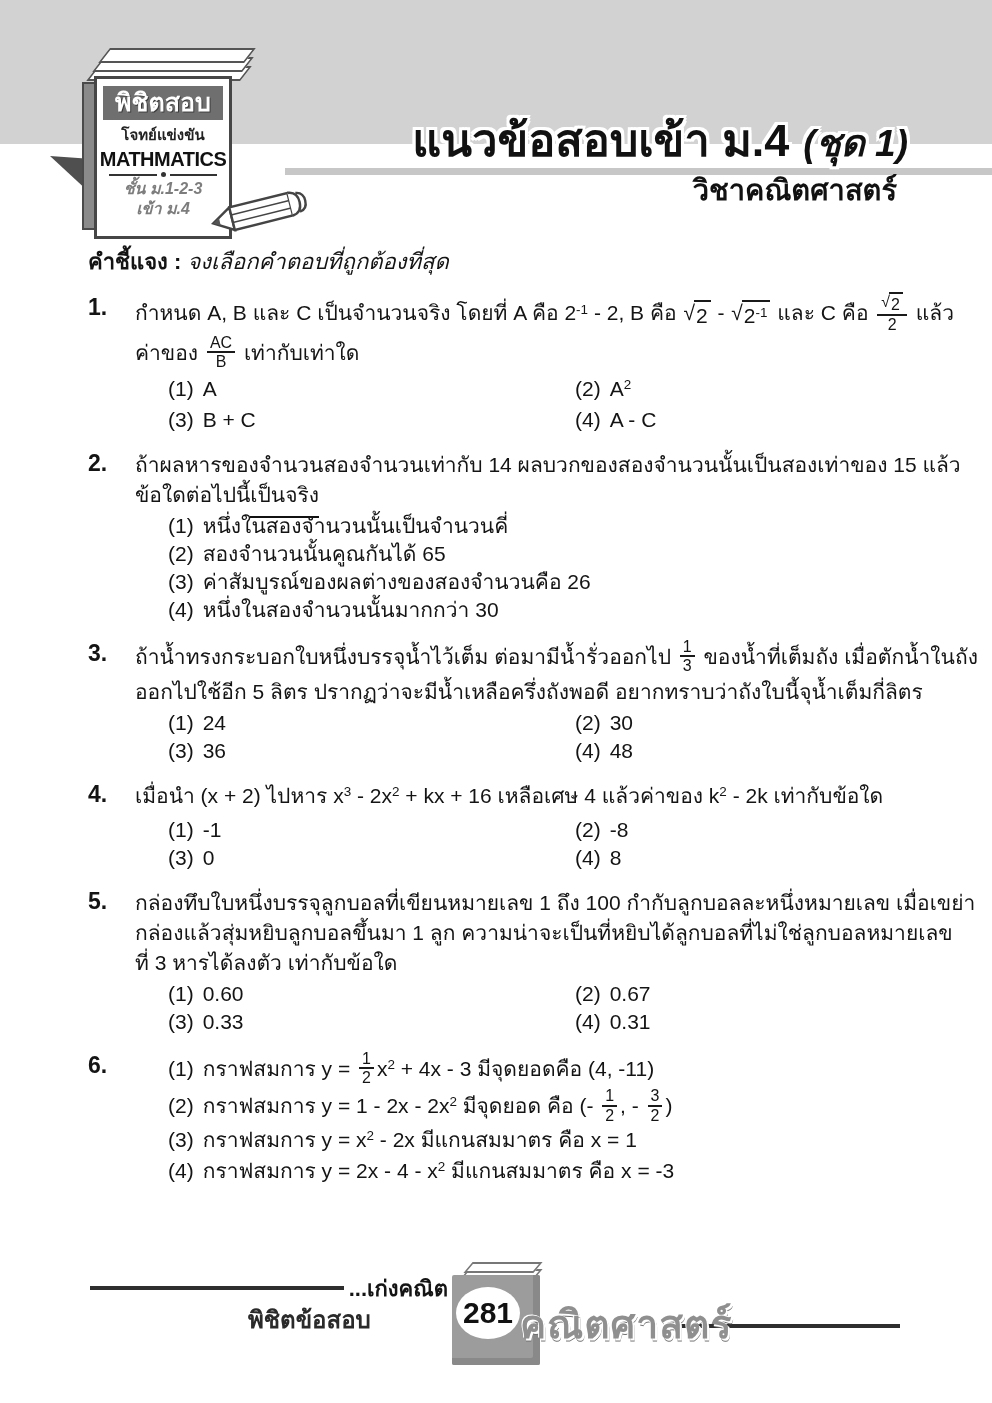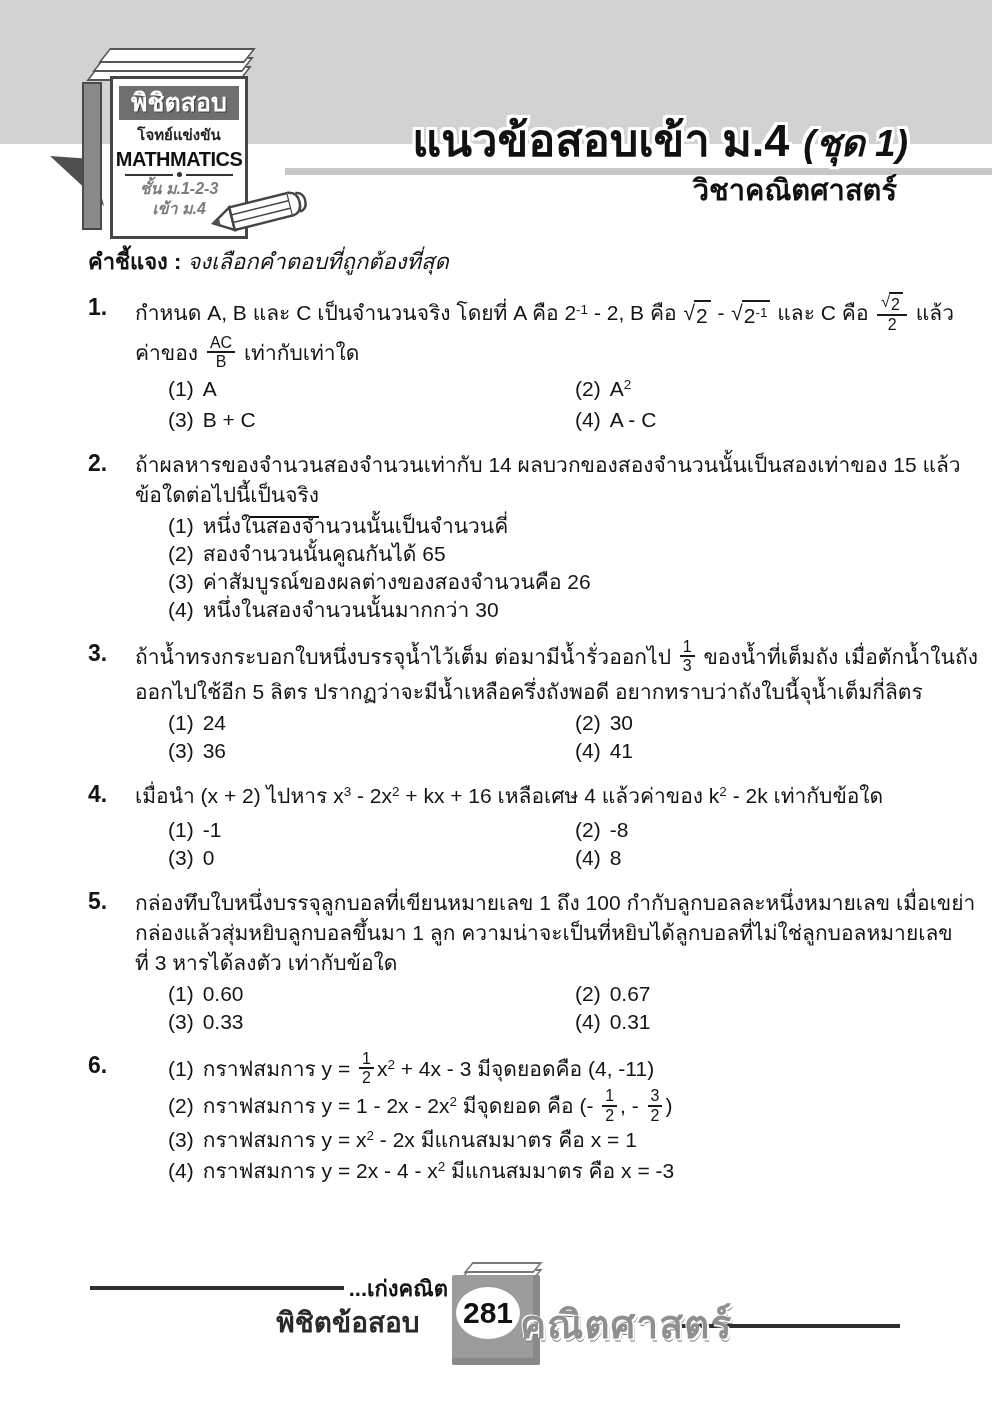--- a/index.html
+++ b/index.html
@@ -22,21 +22,21 @@
     position:absolute; left:50px; top:156px; width:54px; height:50px; z-index:1;
     background:#4f4f4f; clip-path:polygon(0 0,78% 6%,100% 100%);
   }
   
   .logo { position:absolute; left:70px; top:46px; width:230px; height:190px; z-index:3; }
   .lpage { position:absolute; background:#fff; border:2px solid #555; height:11px; }
   .lpage.p1 { left:34px; top:2px;  width:142px; transform:skewX(-38deg); }
   .lpage.p2 { left:28px; top:11px; width:146px; transform:skewX(-38deg); }
   .lpage.p3 { left:22px; top:20px; width:150px; transform:skewX(-38deg); }
   .spine { position:absolute; left:12px; top:36px; width:16px; height:144px; background:#8a8a8a; border:2px solid #4a4a4a; }
-  .cover { position:absolute; left:40px; top:30px; width:132px; height:152px; background:#fff; border:3px solid #464646; text-align:center; padding-top:5px; box-sizing:content-box; }
+  .cover { position:absolute; left:24px; top:30px; width:132px; height:152px; background:#fff; border:3px solid #464646; text-align:center; padding-top:5px; box-sizing:content-box; }
   .cover .cband { background:#6f6f6f; margin:2px 6px; padding:3px 0 4px; color:#fff; font-weight:800; font-size:25px; line-height:27px; text-shadow:1px 1px 0 #3a3a3a; }
   .cover .csub { font-size:15px; font-weight:700; color:#222; margin-top:3px; }
   .cover .cbrand { font-size:20px; font-weight:800; color:#111; letter-spacing:-0.5px; margin-top:1px; transform:scaleY(1.05); }
   .cdiv { display:flex; align-items:center; gap:4px; margin:1px 12px 2px; }
   .cdiv .ln { flex:1; height:2px; background:#333; }
   .cdiv .dot { width:5px; height:5px; border-radius:50%; background:#333; }
   .cgrade { color:#7d7d7d; font-weight:800; font-size:16px; line-height:20px; font-style:italic; }
   .pencil { position:absolute; right:-22px; bottom:0; width:118px; height:58px; }
   
   .content { position:absolute; top:244px; left:88px; right:80px; z-index:2; }
@@ -56,21 +56,21 @@
   .frac { display:inline-flex; flex-direction:column; vertical-align:middle; text-align:center; font-size:0.76em; line-height:1.1; margin:0 3px; transform:translateY(-2px); }
   .frac .num { border-bottom:2px solid #1a1a1a; padding:0 3px; }
   .frac .den { padding:0 3px; }
   .sqrt { display:inline-flex; align-items:flex-start; margin:0 1px; }
   .sqrt .rad { line-height:1.2; }
   .sqrt .radc { border-top:2px solid #1a1a1a; padding:1px 3px 0 2px; margin-left:-1px; line-height:1.2; }
   
   .f-rule-left  { position:absolute; left:90px;  top:1286px; width:254px; height:4px; background:#2e2e2e; }
   .f-rule-right { position:absolute; left:672px; top:1324px; width:228px; height:4px; background:#2e2e2e; }
   .f-tag1 { position:absolute; left:248px; top:1271px; width:200px; text-align:right; font-weight:800; font-size:22px; font-family:"Liberation Sans","DejaVu Sans",sans-serif; }
-  .f-tag2 { position:absolute; left:248px; top:1300px; width:200px; text-align:center; font-weight:700; font-size:28px; color:#2a2a2a; }
+  .f-tag2 { position:absolute; left:248px; top:1300px; width:200px; text-align:left; font-weight:700; font-size:24px; color:#2a2a2a; }
   .fbook { position:absolute; left:446px; top:1262px; width:102px; height:104px; }
   .fbook .fpage { position:absolute; background:#fff; border:2px solid #777; height:7px; }
   .fbook .fp1 { left:22px; top:0;  width:66px; transform:skewX(-40deg); }
   .fbook .fp2 { left:18px; top:7px; width:70px; transform:skewX(-40deg); }
   .fbook .fbody { position:absolute; left:6px; top:13px; width:88px; height:90px; background:#9c9c9c; box-shadow:inset -7px -7px 0 #898989; border-radius:2px; }
   .badge { position:absolute; left:456px; top:1287px; width:64px; height:52px; background:#fff; border-radius:50%; display:flex; align-items:center; justify-content:center; font-weight:800; font-size:30px; color:#111; z-index:2; }
   .series { position:absolute; left:520px; top:1293px; z-index:2; font-size:39px; font-weight:800; color:#8f8f8f; letter-spacing:1px; text-shadow:2px 2px 0 #fff,-1px -1px 0 #fff,2px 3px 0 #6f6f6f; }
 </style>
 </head>
 <body>
@@ -175,21 +175,21 @@
               <div class="qline">ถ้าน้ำทรงกระบอกใบหนึ่งบรรจุน้ำไว้เต็ม ต่อมามีน้ำรั่วออกไป <span class="frac">
                   <span class="num">1</span>
                   <span class="den">3</span>
                 </span> ของน้ำที่เต็มถัง เมื่อตักน้ำในถัง</div>
               <div class="qline">ออกไปใช้อีก 5 ลิตร ปรากฏว่าจะมีน้ำเหลือครึ่งถังพอดี อยากทราบว่าถังใบนี้จุน้ำเต็มกี่ลิตร</div>
             </div>
         <div class="opts cols-2">
               <div class="opt"><span class="opt-label">(1)</span><span class="opt-content">24</span></div>
               <div class="opt"><span class="opt-label">(2)</span><span class="opt-content">30</span></div>
               <div class="opt"><span class="opt-label">(3)</span><span class="opt-content">36</span></div>
-              <div class="opt"><span class="opt-label">(4)</span><span class="opt-content">41</span></div>
+              <div class="opt"><span class="opt-label">(4)</span><span class="opt-content">48</span></div>
             </div>
       </div>
     </div>
 
     <div class="question">
       <div class="qnum">4.</div>
       <div class="qbody">
         <div class="qlines">
               <div class="qline">เมื่อนำ (x + 2) ไปหาร x<span class="sp">3</span> - 2x<span class="sp">2</span> + kx + 16 เหลือเศษ 4 แล้วค่าของ k<span class="sp">2</span> - 2k เท่ากับข้อใด</div>
             </div>

